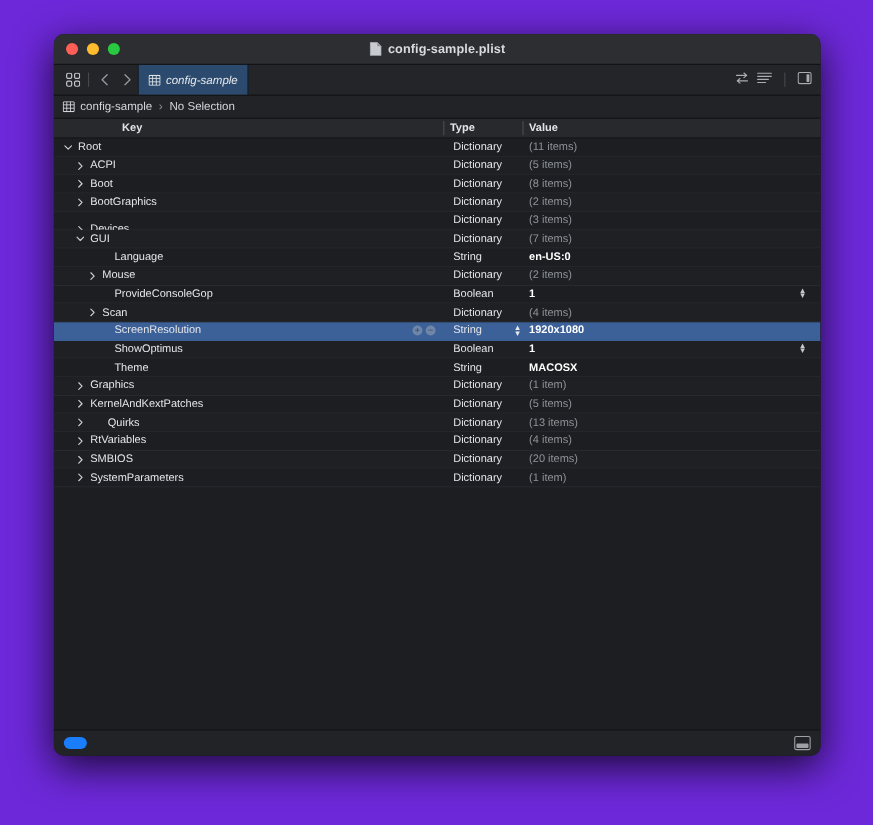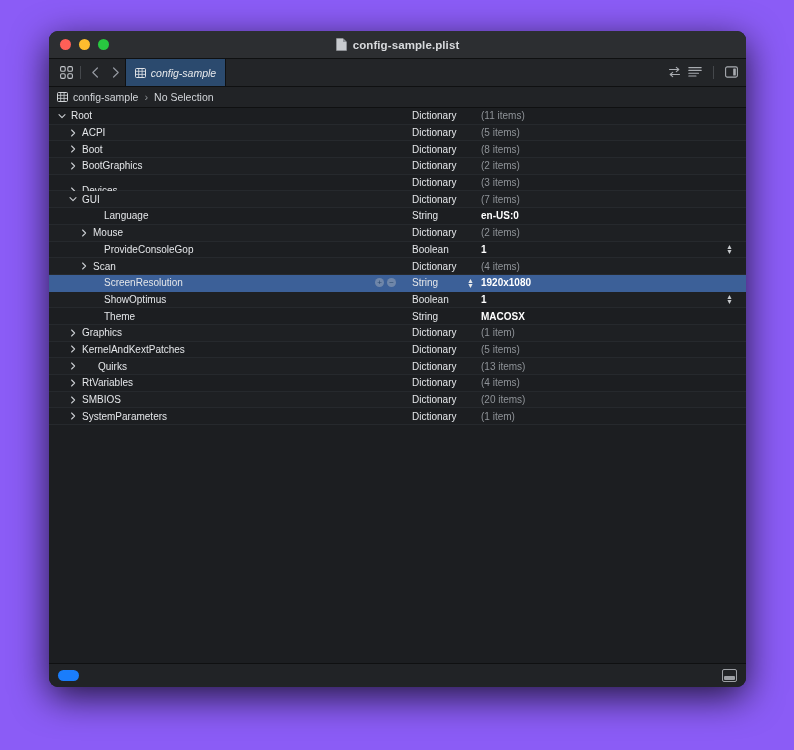--- a/index.html
+++ b/index.html
@@ -5,21 +5,21 @@
   html, body {
     margin: 0; padding: 0;
     width: 794px; height: 750px;
     background: #000000;
     font-family: "Liberation Sans", sans-serif;
     overflow: hidden;
   }
   .desktop {
     position: relative;
     width: 794px; height: 750px;
-    background: #8b5cf6;
+    background: #6d28d9;
   }
 
   
   .window {
     position: absolute;
     left: 49px; top: 31px;
     width: 697px; height: 656px;
     background: #1c1e21;
     border-radius: 9px;
     overflow: hidden;
@@ -356,20 +356,27 @@
     <div class="breadcrumb">
       <svg width="11" height="10" viewBox="0 0 11 10">
         <rect x="0.5" y="0.5" width="10" height="9" rx="1" fill="none" stroke="#d2d5d9" stroke-width="1"></rect>
         <path d="M0.5 3.3 H10.5 M0.5 6.4 H10.5 M3.7 0.5 V9.5 M7.1 0.5 V9.5" stroke="#d2d5d9" stroke-width="0.8"></path>
       </svg>
       <span>config-sample</span>
       <span class="crumb-sep">›</span>
       <span class="crumb-dim">No Selection</span>
     </div>
 
+    <div class="thead">
+      <div class="th" style="left:62px">Key</div>
+      <div class="th-divider" style="left:354px"></div>
+      <div class="th" style="left:360px">Type</div>
+      <div class="th-divider" style="left:426px"></div>
+      <div class="th" style="left:432px">Value</div>
+    </div>
 
     <div class="tbody" id="table-body">
         <div class="row even">
           <div class="cell-key" style="left: 8px;">
             <span class="twisty">
               <svg width="8" height="8" viewBox="0 0 8 8">
                 <path d="M1 2.6 L4 5.6 L7 2.6" fill="none" stroke="#c9ccd0" stroke-width="1.1" stroke-linecap="round" stroke-linejoin="round"></path>
               </svg>
             </span>
             <span class="keytext">Root</span>

